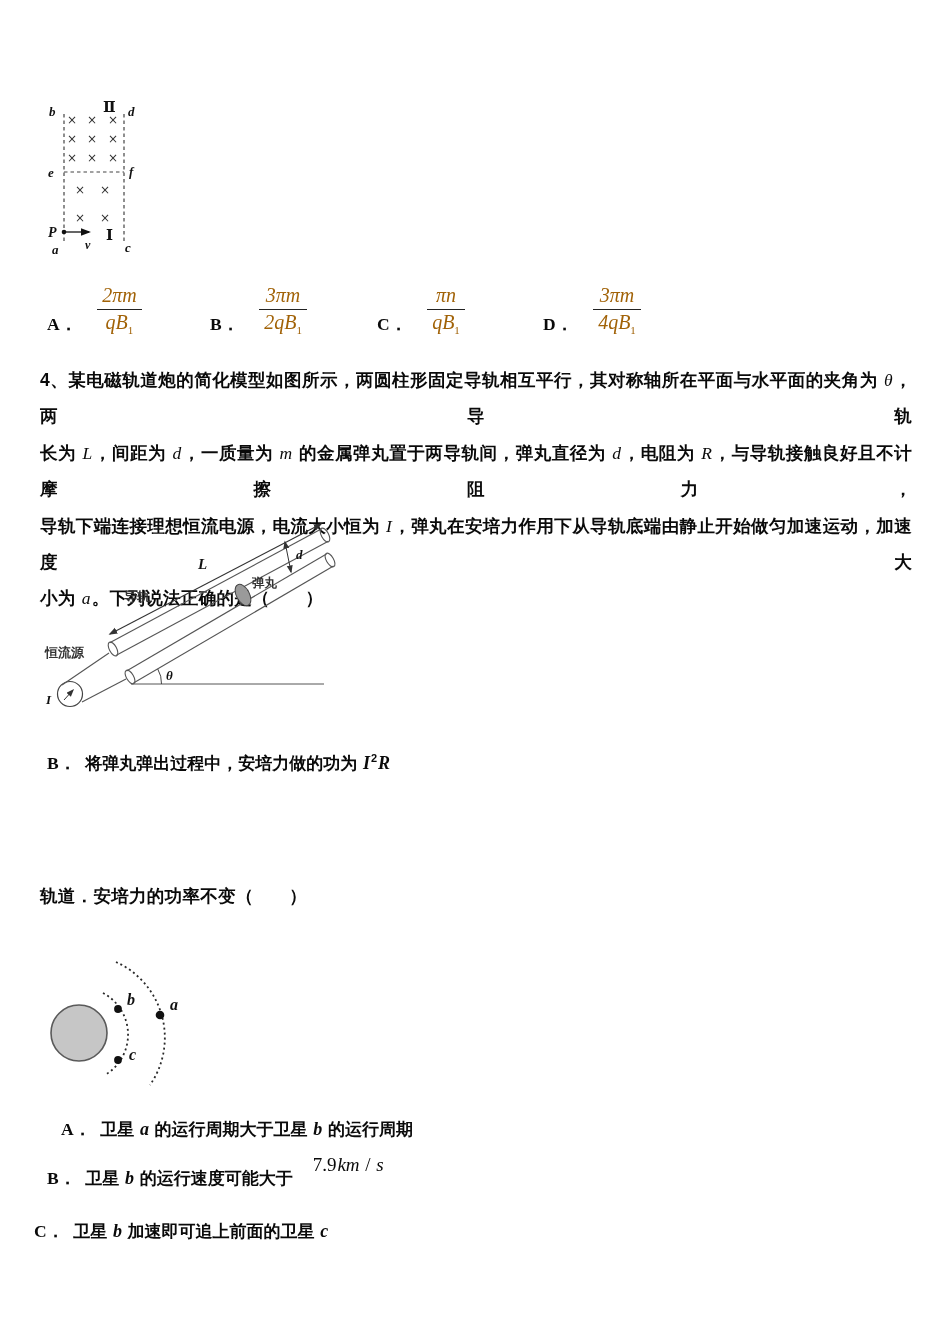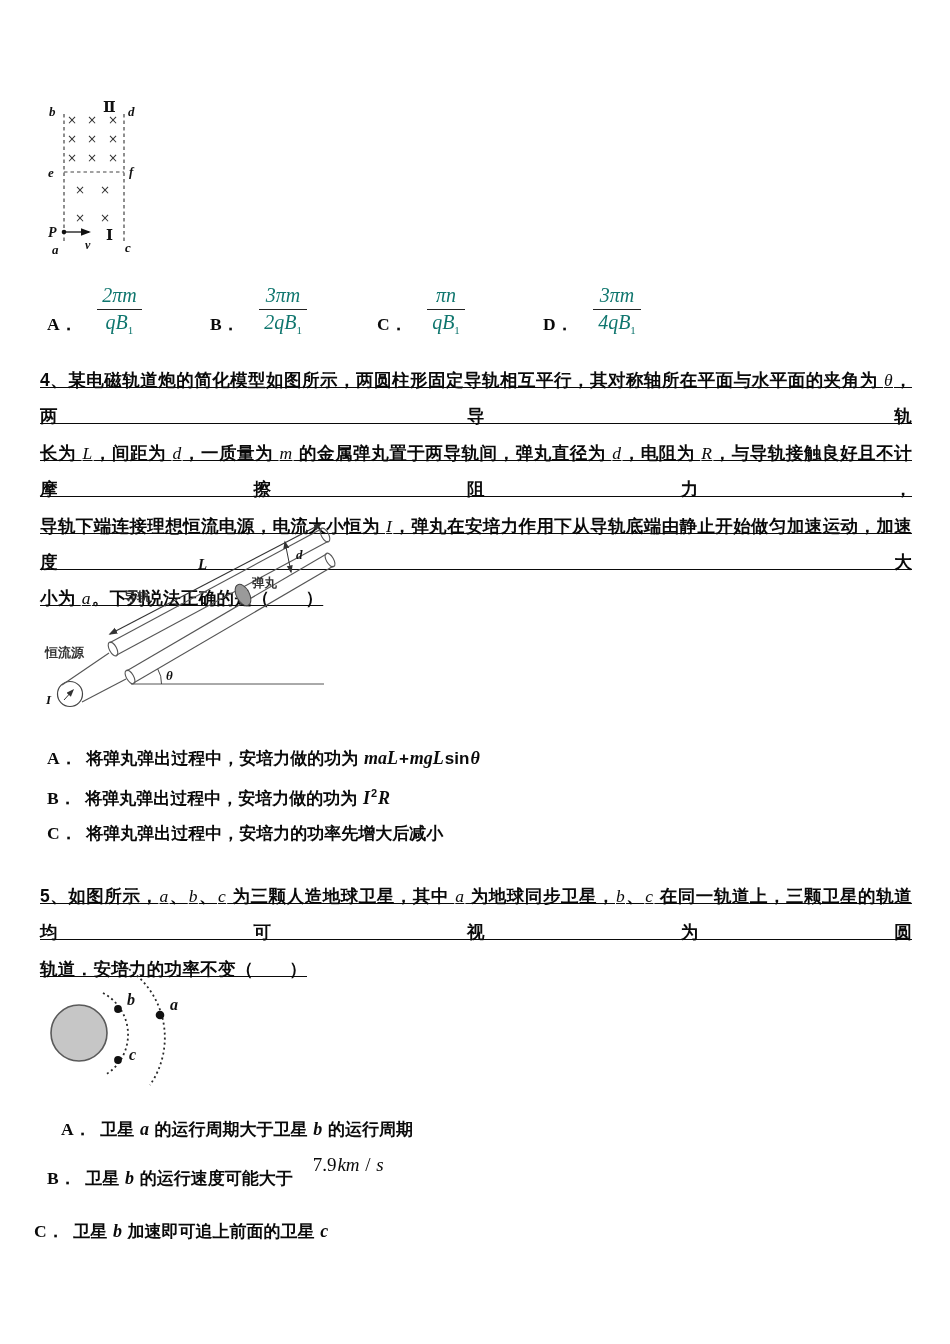--- a/index.html
+++ b/index.html
@@ -3,37 +3,37 @@
 <meta charset="utf-8">
 <style>
   html,body{margin:0;padding:0;}
   body{
     width:950px;height:1344px;background:#ffffff;position:relative;
     font-family:"Liberation Sans",sans-serif;color:#0a0a0a;overflow:hidden;
   }
   .abs{position:absolute;}
   
   .stem{width:872px;font-size:17.5px;font-weight:600;line-height:36.4px;letter-spacing:.3px;}
-  .stem .line{white-space:nowrap;text-decoration:underline;}
+  .stem .line{white-space:nowrap;}
   .stem .line.just{white-space:normal;text-align:justify;text-align-last:justify;text-justify:inter-character;}
   .stem i, .opt-text i, .raised i{
     font-family:"Liberation Serif","DejaVu Serif",serif;font-style:italic;padding:0 1px;
   }
   .stem i{font-weight:500;}
   
   .opt-row{font-size:17px;font-weight:600;line-height:35px;white-space:nowrap;}
   .opt-letter{font-family:"Liberation Serif","DejaVu Serif",serif;font-weight:700;font-size:17.5px;margin-right:9px;}
   .opt-text i{font-weight:700;font-size:18px;}
   .opt-text sup{font-size:11px;}
   .raised{position:relative;top:-13px;font-family:"Liberation Serif","DejaVu Serif",serif;
           font-size:19px;font-weight:400;letter-spacing:0;margin-left:20px;}
   
   .frac-opt{position:absolute;display:flex;align-items:flex-end;gap:11px;height:56px;}
   .frac{display:inline-block;text-align:center;font-family:"Liberation Serif","DejaVu Serif",serif;
-        font-style:italic;font-size:20px;color:#0f766e;line-height:1.15;}
+        font-style:italic;font-size:20px;color:#a16207;line-height:1.15;}
   .frac .num{display:block;border-bottom:1.4px solid #222;padding:0 5px 2px;}
   .frac .den{display:block;padding:1px 5px 0;}
   .frac sub{font-size:11px;font-style:normal;}
   .frac-opt .opt-letter{margin-bottom:1px;}
   
   text.svg-var{font-family:"Liberation Serif","DejaVu Serif",serif;font-style:italic;font-weight:700;fill:#111;}
   text.svg-rom{font-family:"Liberation Serif","DejaVu Serif",serif;font-weight:700;fill:#111;}
   text.svg-cn{font-family:"Liberation Sans",sans-serif;font-weight:600;fill:#333;}
   text.cross{font-family:"DejaVu Sans",sans-serif;fill:#333;}
 </style>
@@ -161,32 +161,25 @@
     </g>
 
     <line x1="91" y1="177" x2="284" y2="177" stroke="#555" stroke-width="1"></line>
     <path d="M 121.5 177 A 28 28 0 0 0 117.7 161.9" fill="none" stroke="#444" stroke-width="1"></path>
     <text class="svg-var" font-size="13" x="126" y="173">θ</text>
   </svg>
 </div>
 
 <div class="abs" style="left:47px;top:741px;">
   <div class="opt-row">
-    <span class="opt-letter">A．</span><span class="opt-text">将弹丸弹出过程中，安培力做的功为 <i>maL</i>+<i>mgL</i>sin<i>θ</i></span>
-  </div>
-  <div class="opt-row">
     <span class="opt-letter">B．</span><span class="opt-text">将弹丸弹出过程中，安培力做的功为 <i>I</i><sup>2</sup><i>R</i></span>
   </div>
-  <div class="opt-row">
-    <span class="opt-letter">C．</span><span class="opt-text">将弹丸弹出过程中，安培力的功率先增大后减小</span>
-  </div>
 </div>
 
 <div class="abs stem" style="left:40px;top:878px;">
-  <div class="line just">5、如图所示，<i>a</i>、<i>b</i>、<i>c</i> 为三颗人造地球卫星，其中 <i>a</i> 为地球同步卫星，<i>b</i>、<i>c</i> 在同一轨道上，三颗卫星的轨道均可视为圆</div>
   <div class="line">轨道．安培力的功率不变（　　）</div>
 </div>
 
 <div class="abs" style="left:40px;top:957px;">
   <svg width="180" height="140" viewBox="0 0 180 140">
     <circle cx="39" cy="76" r="28" fill="#c6c6c6" stroke="#5a5a5a" stroke-width="1.6"></circle>
     <g fill="none" stroke="#2a2a2a" stroke-width="1.8" stroke-dasharray="2,3">
       <path d="M 63 36 A 47 47 0 0 1 65 118"></path>
       <path d="M 76 5 A 83 83 0 0 1 110 128"></path>
     </g>

